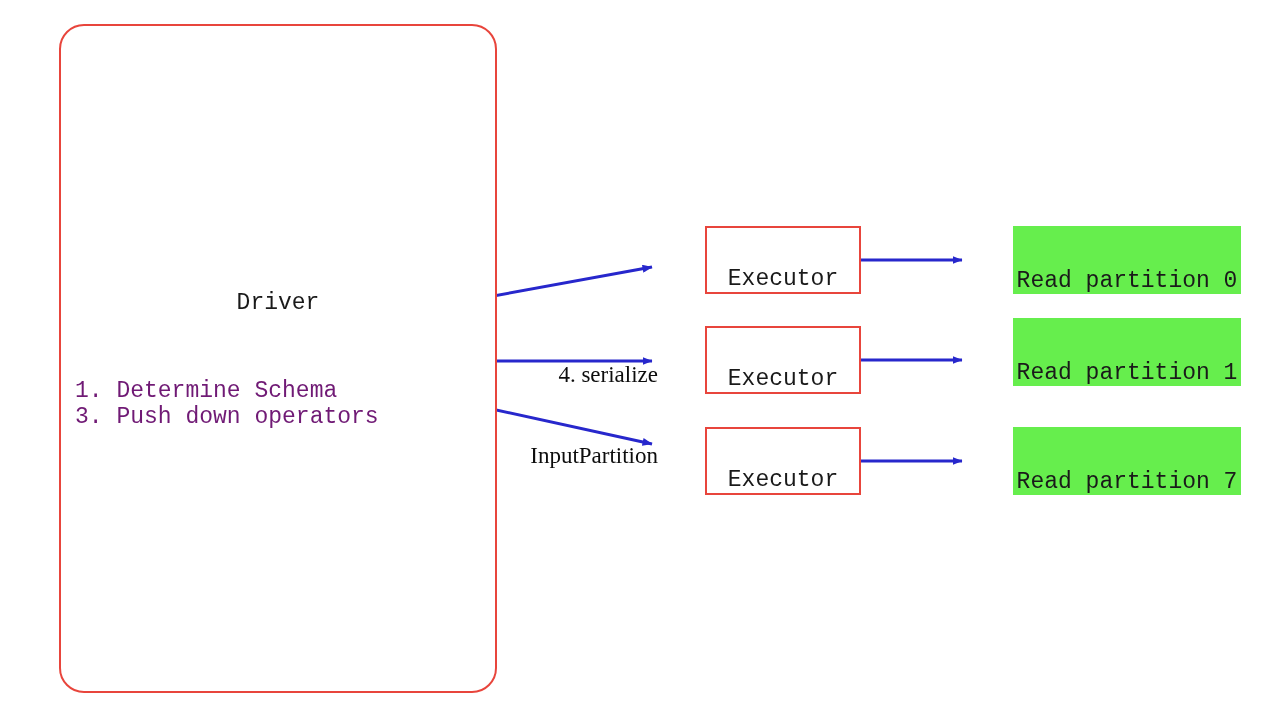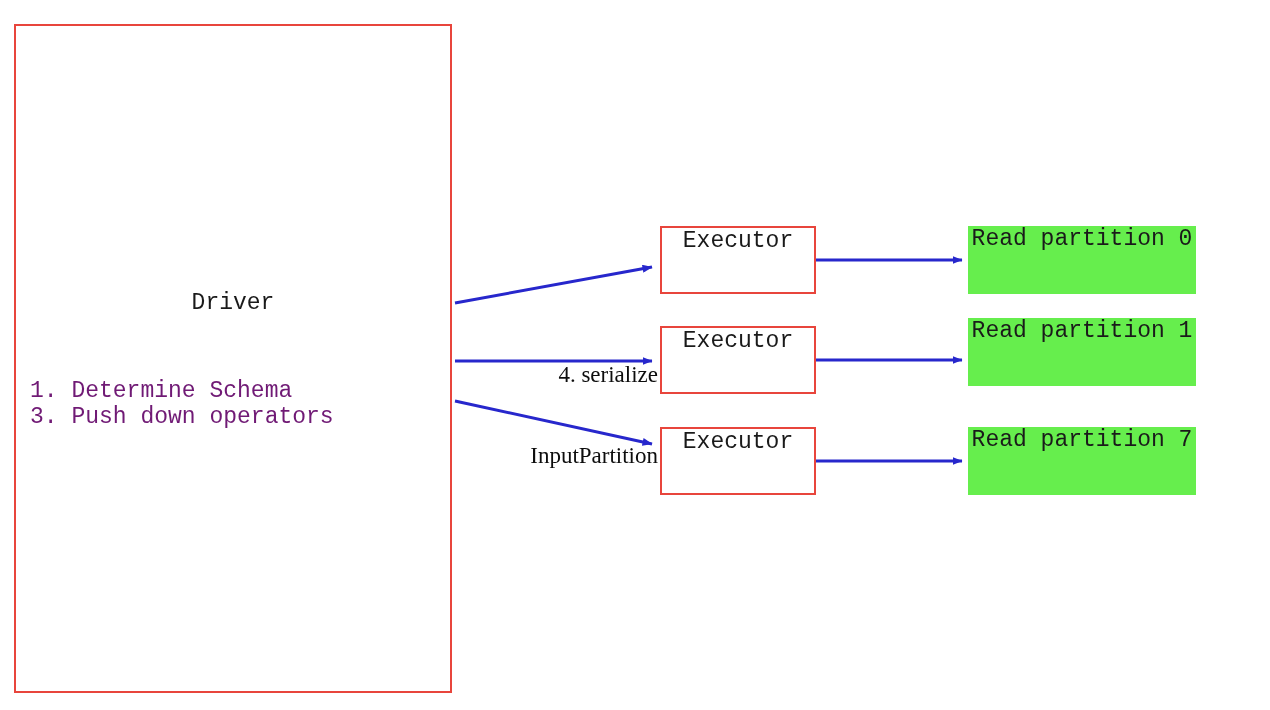--- a/index.html
+++ b/index.html
@@ -27,22 +27,23 @@
     left: 0; top: 0;
     width: 1270px;
     height: 710px;
     pointer-events: none;
   }
   
   .box {
     position: absolute;
     box-sizing: border-box;
     display: flex;
-    align-items: flex-start;
+    align-items: flex-end;
     justify-content: center;
+    margin-left: 45px;
   }
   .box-outline {
     border: 2px solid #e8453c;
     background: #ffffff;
   }
   .box-filled {
     background: #66ee4d;
     border: none;
   }
   .mono-text {
@@ -52,20 +53,21 @@
     white-space: pre;
     letter-spacing: 0px;
   }
   
   #driver-box {
     left: 14px;
     top: 24px;
     width: 438px;
     height: 669px;
     display: block;
+    border-radius: 25px;
   }
   #driver-title {
     position: absolute;
     left: 0;
     right: 0;
     top: 264px;
     text-align: center;
   }
   #driver-steps {
     position: absolute;

